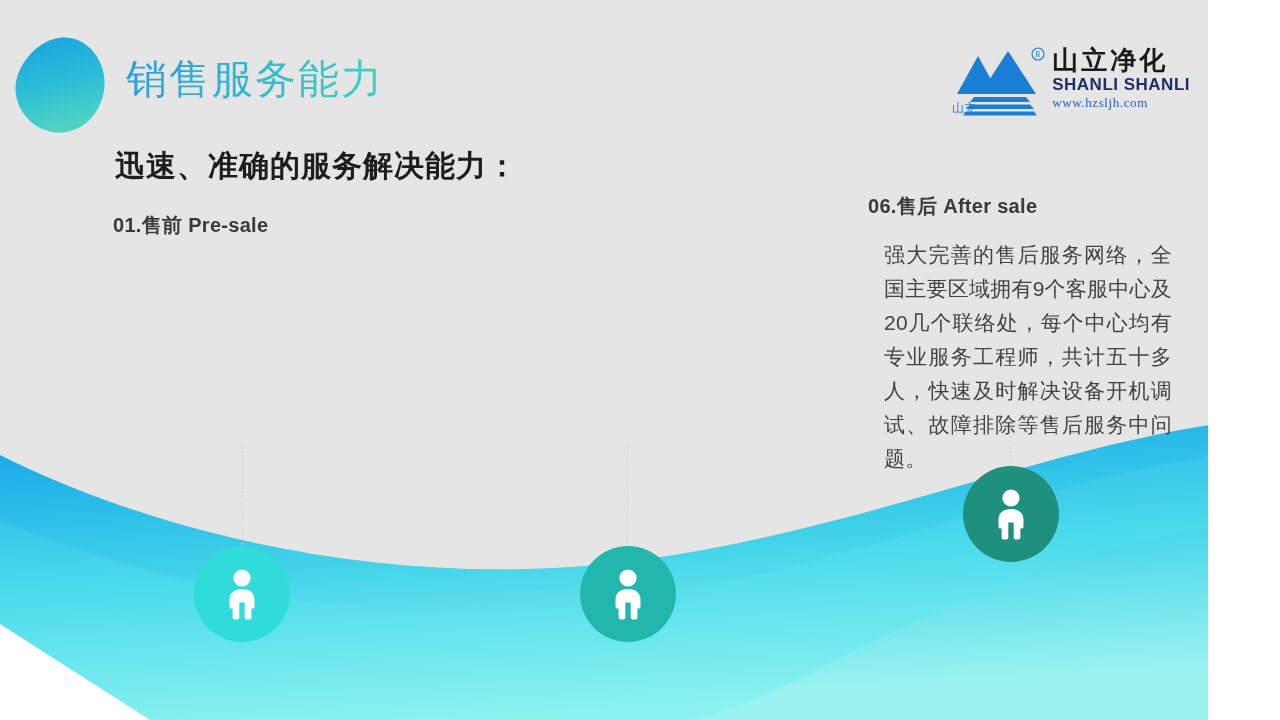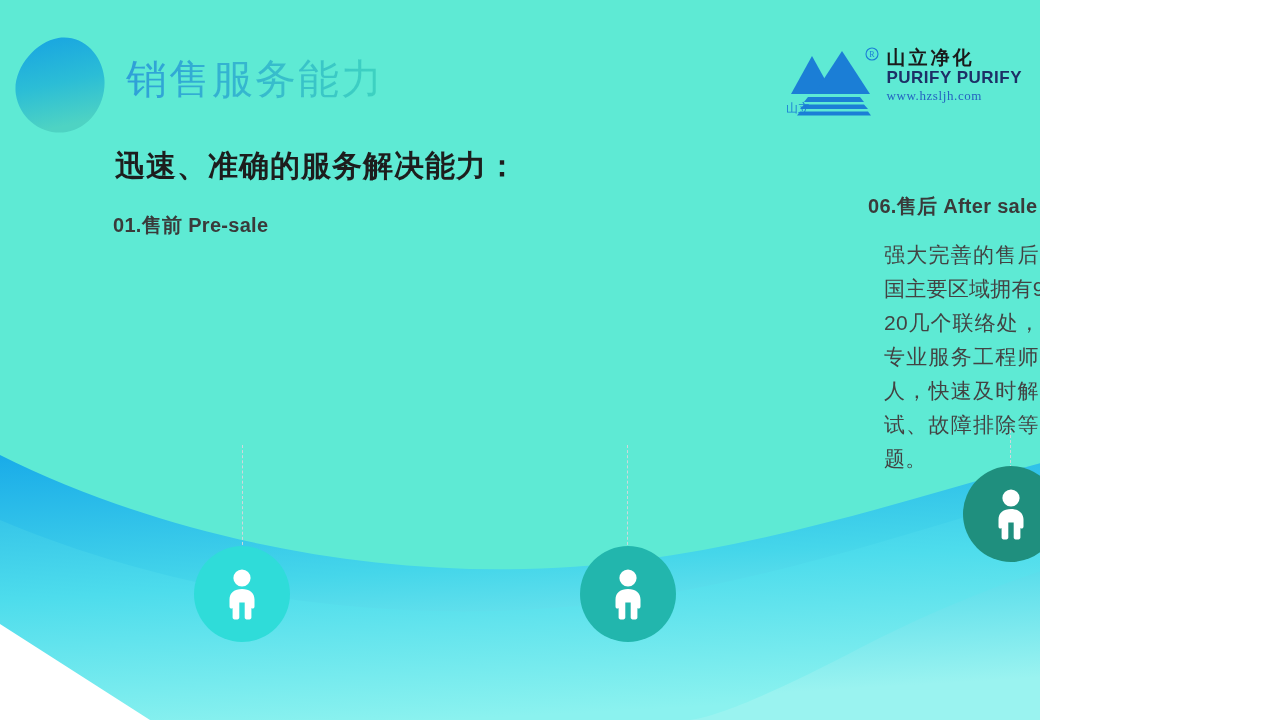--- a/index.html
+++ b/index.html
@@ -6,24 +6,25 @@
   html, body {
     margin: 0;
     padding: 0;
     background: #ffffff;
   }
   body {
     font-family: "Liberation Sans", "DejaVu Sans", sans-serif;
   }
   #slide {
     position: relative;
-    width: 1040px;
+    width: 1192px;
     height: 720px;
     overflow: hidden;
-    background: #5eead4;
+    background: #e5e5e5;
+    padding-left: 16px;
   }
 
   
   #wave-layer {
     position: absolute;
     left: 0;
     top: 0;
     width: 1280px;
     height: 720px;
     z-index: 0;
@@ -71,21 +72,21 @@
     width: 96px;
     height: 70px;
     flex: none;
   }
   #logo-text {
     margin-left: 6px;
     padding-top: 2px;
     line-height: 1;
   }
   .logo-cn {
-    font-size: 19px;
+    font-size: 26px;
     letter-spacing: 3px;
     color: #1a1a1a;
     font-family: "Liberation Serif", "DejaVu Serif", serif;
     font-weight: bold;
     display: block;
   }
   .logo-en {
     font-size: 17px;
     letter-spacing: 0.5px;
     color: #1d2f66;
@@ -236,21 +237,21 @@
 
       <g>
         <circle cx="88" cy="8" r="6" fill="none" stroke="#1b7ed6" stroke-width="1.1"></circle>
         <text x="88" y="11" font-size="8" fill="#1b7ed6" text-anchor="middle" font-family="Liberation Serif, serif">R</text>
       </g>
 
       <text x="2" y="66" font-size="12" fill="#1b7ed6" font-family="Liberation Serif, DejaVu Serif, serif">山立</text>
     </svg>
     <div id="logo-text">
       <span class="logo-cn">山立净化</span>
-      <span class="logo-en">PURIFY PURIFY</span>
+      <span class="logo-en">SHANLI SHANLI</span>
       <span class="logo-url">www.hzsljh.com</span>
     </div>
   </div>
 
   <div class="column" id="col-0">
     <p class="col-heading">01.售前  Pre-sale</p>
   </div>
 
 
   <div class="column" id="col-2">

